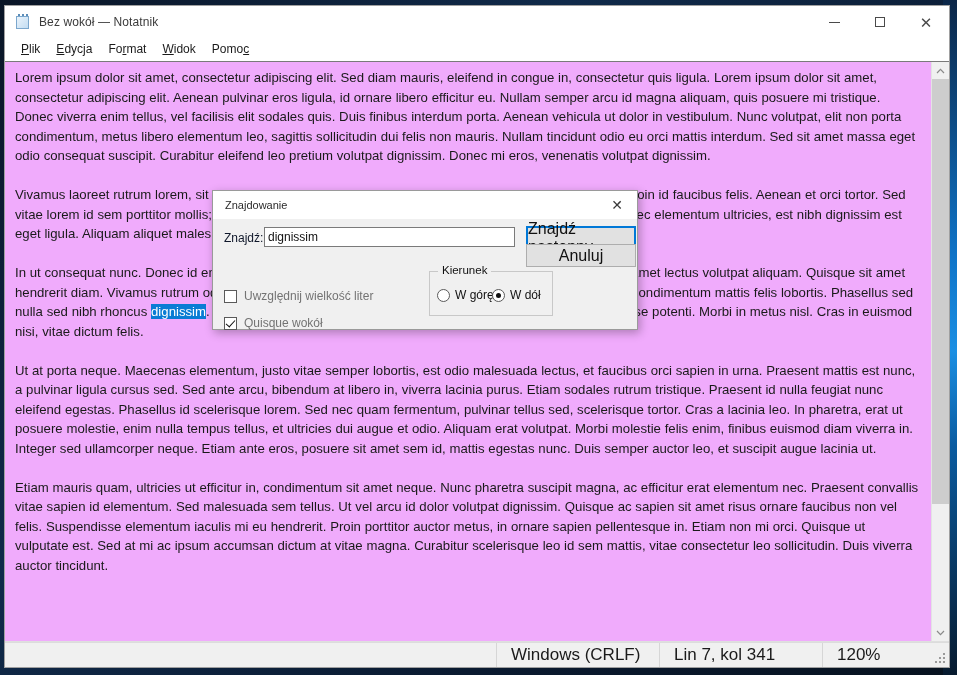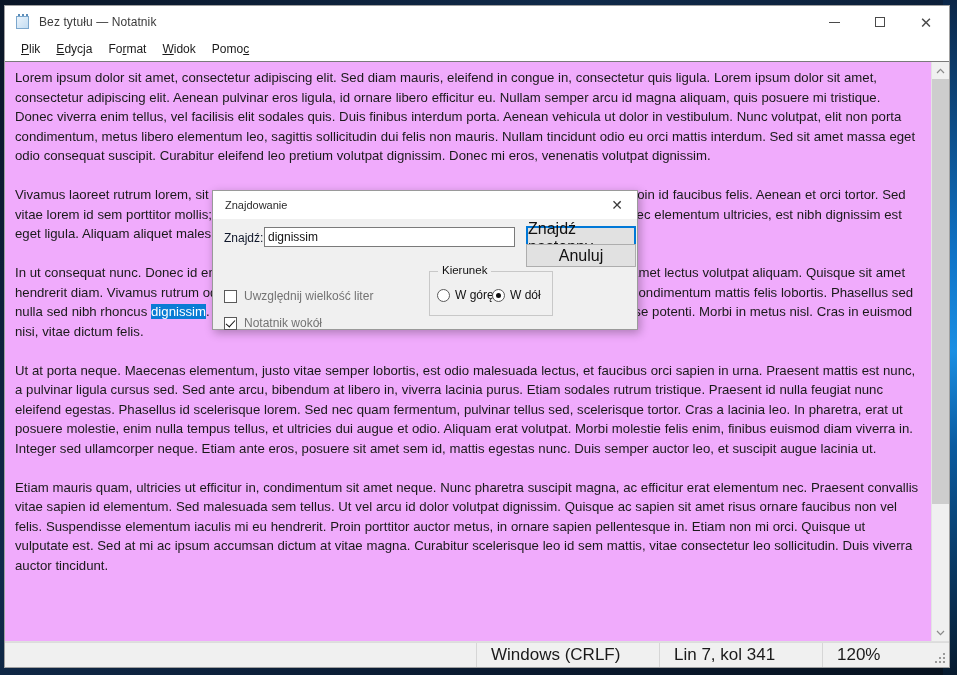--- a/index.html
+++ b/index.html
@@ -183,21 +183,21 @@
   }
   .status-spacer { flex: 1; }
   .status-cell {
     display: flex;
     align-items: center;
     padding-left: 14px;
     border-left: 1px solid #d6d6d6;
     white-space: nowrap;
   }
   #status-eol { width: 148px; }
-  #status-pos { width: 148px; margin-left: 20px; }
+  #status-pos { width: 148px; }
   #status-zoom { width: 112px; }
   #resize-grip {
     position: absolute;
     right: 2px; bottom: 2px;
     width: 12px; height: 12px;
   }
   #resize-grip i {
     position: absolute;
     width: 2px; height: 2px;
     background: #9a9a9a;
@@ -364,21 +364,21 @@
 
 <div id="notepad-window">
 
   <div id="title-bar">
     <span class="app-icon">
       <span class="ring" style="left:3px"></span>
       <span class="ring" style="left:7px"></span>
       <span class="ring" style="left:11px"></span>
       <span class="pad"></span>
     </span>
-    <span class="title-text">Bez tytułu — Notatnik</span>
+    <span class="title-text">Bez wokół — Notatnik</span>
     <div id="win-controls">
       <div class="win-btn">
         <span class="gl-min"></span>
       </div>
       <div class="win-btn">
         <span class="gl-max"></span>
       </div>
       <div class="win-btn close">
         <span class="gl-close">✕</span>
       </div>
@@ -447,21 +447,21 @@
 
       <div class="dlg-btn" id="btn-find-next">Znajdź następny</div>
       <div class="dlg-btn" id="btn-cancel">Anuluj</div>
 
       <div class="chk-row" id="chk-matchcase">
         <span class="chk-box"></span>
         <span>Uwzględnij wielkość liter</span>
       </div>
       <div class="chk-row" id="chk-wrap">
         <span class="chk-box checked"></span>
-        <span>Notatnik wokół</span>
+        <span>Quisque wokół</span>
       </div>
 
       <div id="direction-group">
         <span id="direction-legend">Kierunek</span>
         <div class="radio-row" id="radio-up">
           <span class="radio-circle"></span>
           <span>W górę</span>
         </div>
         <div class="radio-row" id="radio-down">
           <span class="radio-circle selected"></span>

